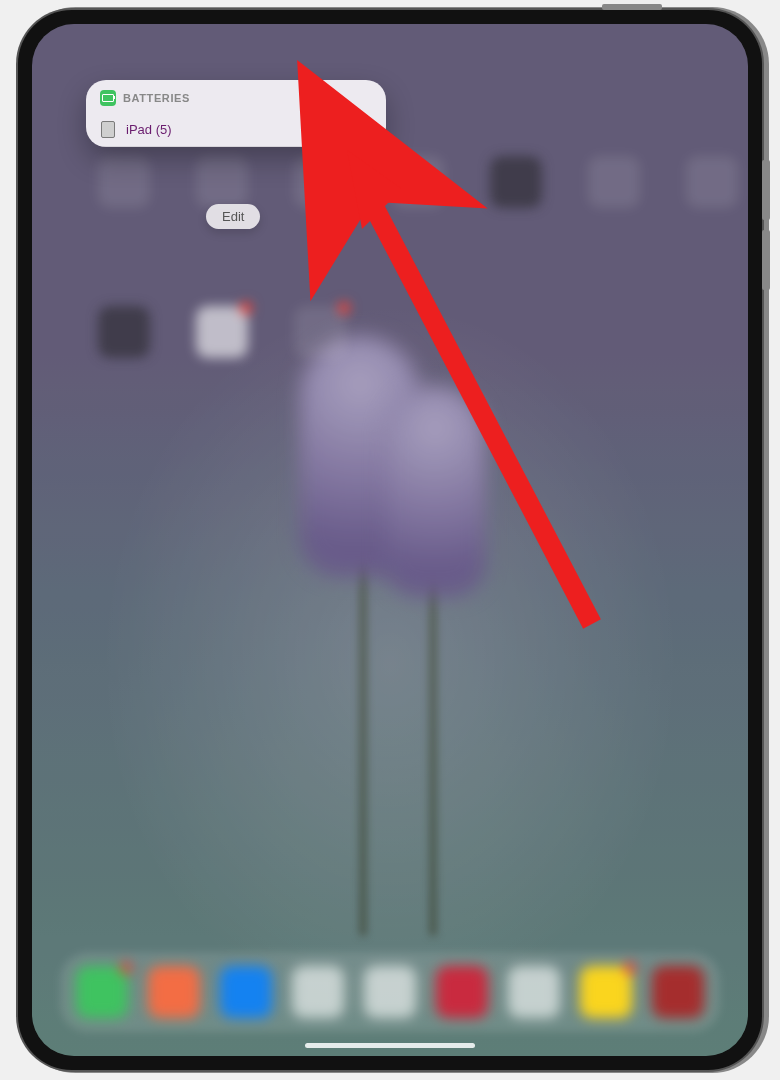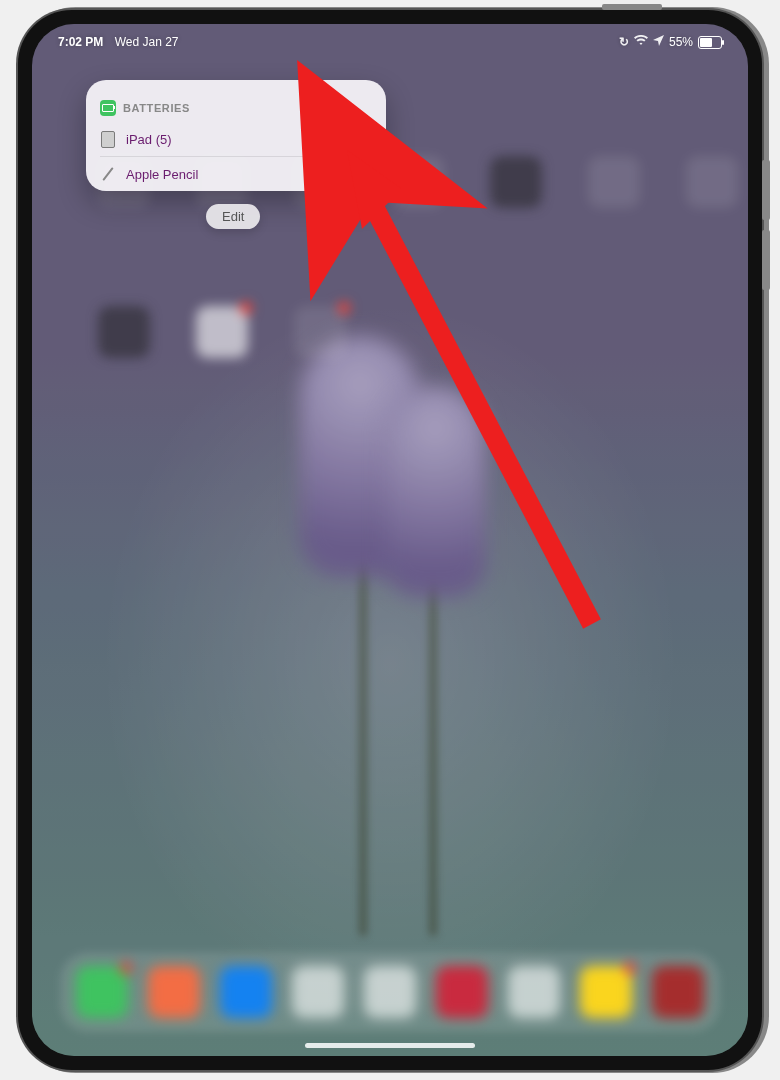--- a/index.html
+++ b/index.html
@@ -124,21 +124,21 @@
     top: 56px; left: 54px;
     width: 300px;
     background: rgba(245,243,248,0.94);
     border-radius: 20px;
     box-shadow: 0 12px 28px rgba(0,0,0,0.3);
     overflow:hidden;
     color:#222;
   }
   .widget-header{
     display:flex; align-items:center; gap:7px;
-    padding: 20px 14px 6px;
+    padding: 10px 14px 6px;
   }
   .widget-header .wicon{
     width:16px; height:16px; border-radius:4px; background:#34c759;
     display:flex; align-items:center; justify-content:center;
   }
   .widget-header .wicon span{ display:block; width:10px; height:6px; border:1px solid #fff; border-radius:1px; position:relative;}
   .widget-header .wicon span::after{content:"";position:absolute;right:-2px;top:1px;width:1px;height:3px;background:#fff;}
   .widget-title{ font-size:11px; letter-spacing:0.6px; color:#888; font-weight:600; }
   .wrow{
     display:flex; align-items:center; padding:9px 14px;
@@ -177,43 +177,20 @@
   <div class="top-button"></div>
 
   <div class="screen">
 
     <div class="stem s1"></div>
     <div class="stem s2"></div>
     <div class="flower f1"></div>
     <div class="flower f2"></div>
     <div class="blurred-dim"></div>
 
-    <div class="status">
-      <div class="left">
-        <span>7:02 PM</span>
-        <span>Wed Jan 27</span>
-      </div>
-      <div class="right">
-        <span class="sync">↻</span>
-        <span class="wifi">
-          <svg width="14" height="11" viewBox="0 0 14 11">
-              <path d="M7 10L8.5 8.2C7.7 7.5 6.3 7.5 5.5 8.2L7 10ZM2.5 5.2C5 2.9 9 2.9 11.5 5.2L10.2 6.6C8.4 5 5.6 5 3.8 6.6L2.5 5.2ZM0 2.6C3.8-0.9 10.2-0.9 14 2.6L12.7 4C9.6 1.1 4.4 1.1 1.3 4L0 2.6Z" fill="#fff"></path>
-            </svg>
-        </span>
-        <span class="loc">
-          <svg width="11" height="11" viewBox="0 0 11 11">
-              <path d="M0 5L11 0L6 11L5 6z" fill="#fff"></path>
-            </svg>
-        </span>
-        <span class="pct">55%</span>
-        <span class="bat">
-            <span class="fill"></span>
-          </span>
-      </div>
-    </div>
 
     <div class="icons-row r1">
       <div class="app-icon"></div>
       <div class="app-icon"></div>
       <div class="app-icon"></div>
       <div class="app-icon"></div>
       <div class="app-icon dark"></div>
       <div class="app-icon"></div>
       <div class="app-icon"></div>
     </div>
@@ -256,31 +233,20 @@
         <div class="dev-icon">
             <div class="dev-ipad"></div>
           </div>
         <div class="dev-name">iPad (5)</div>
         <div class="pct-txt">55%</div>
         <div class="mini-bat">
             <div class="f" style="width:55%"></div>
           </div>
       </div>
       <div class="divider"></div>
-      <div class="wrow">
-        <div class="dev-icon">
-            <div class="dev-pencil"></div>
-          </div>
-        <div class="dev-name">Apple Pencil</div>
-        <div class="pct-txt">100%</div>
-        <div class="mini-bat">
-          <div class="f" style="width:100%"></div>
-          <div class="bolt">ϟ</div>
-        </div>
-      </div>
     </div>
 
     <div class="edit-pill">
       <span>Edit</span>
     </div>
 
     <svg class="arrow-svg" viewBox="0 0 716 1032" preserveAspectRatio="none">
       <defs>
         <marker id="arrowhead" markerWidth="11" markerHeight="11" refX="4" refY="5" orient="auto">
           <polygon points="0,0 11,5 0,10 3,5" fill="#ff1a1a"></polygon>

